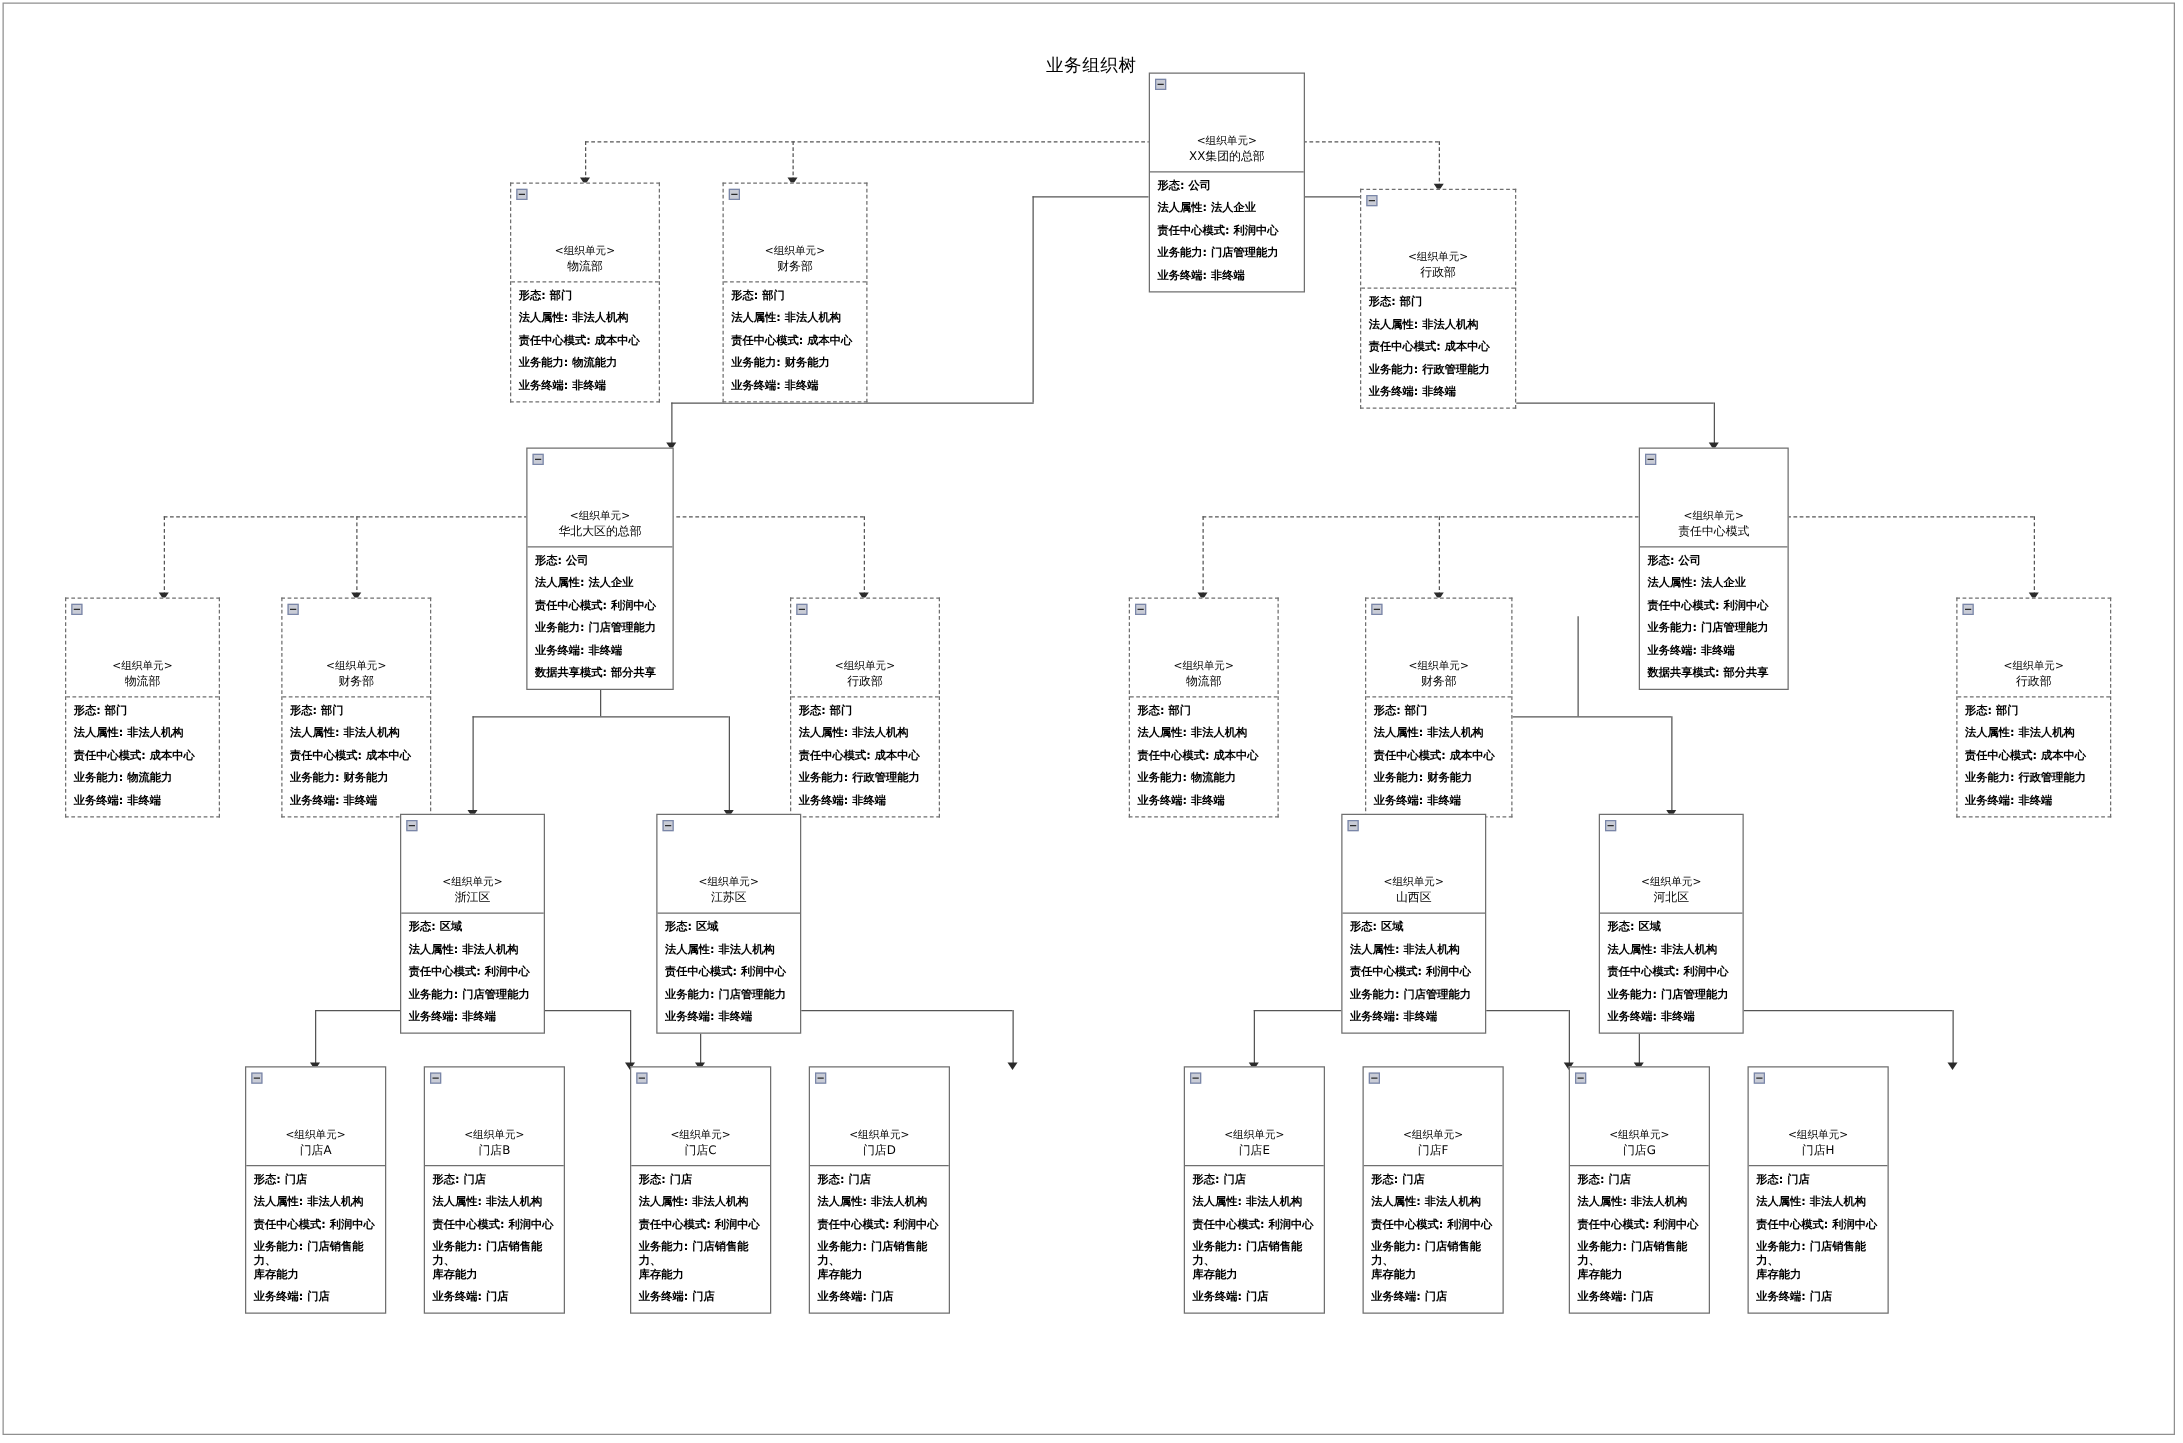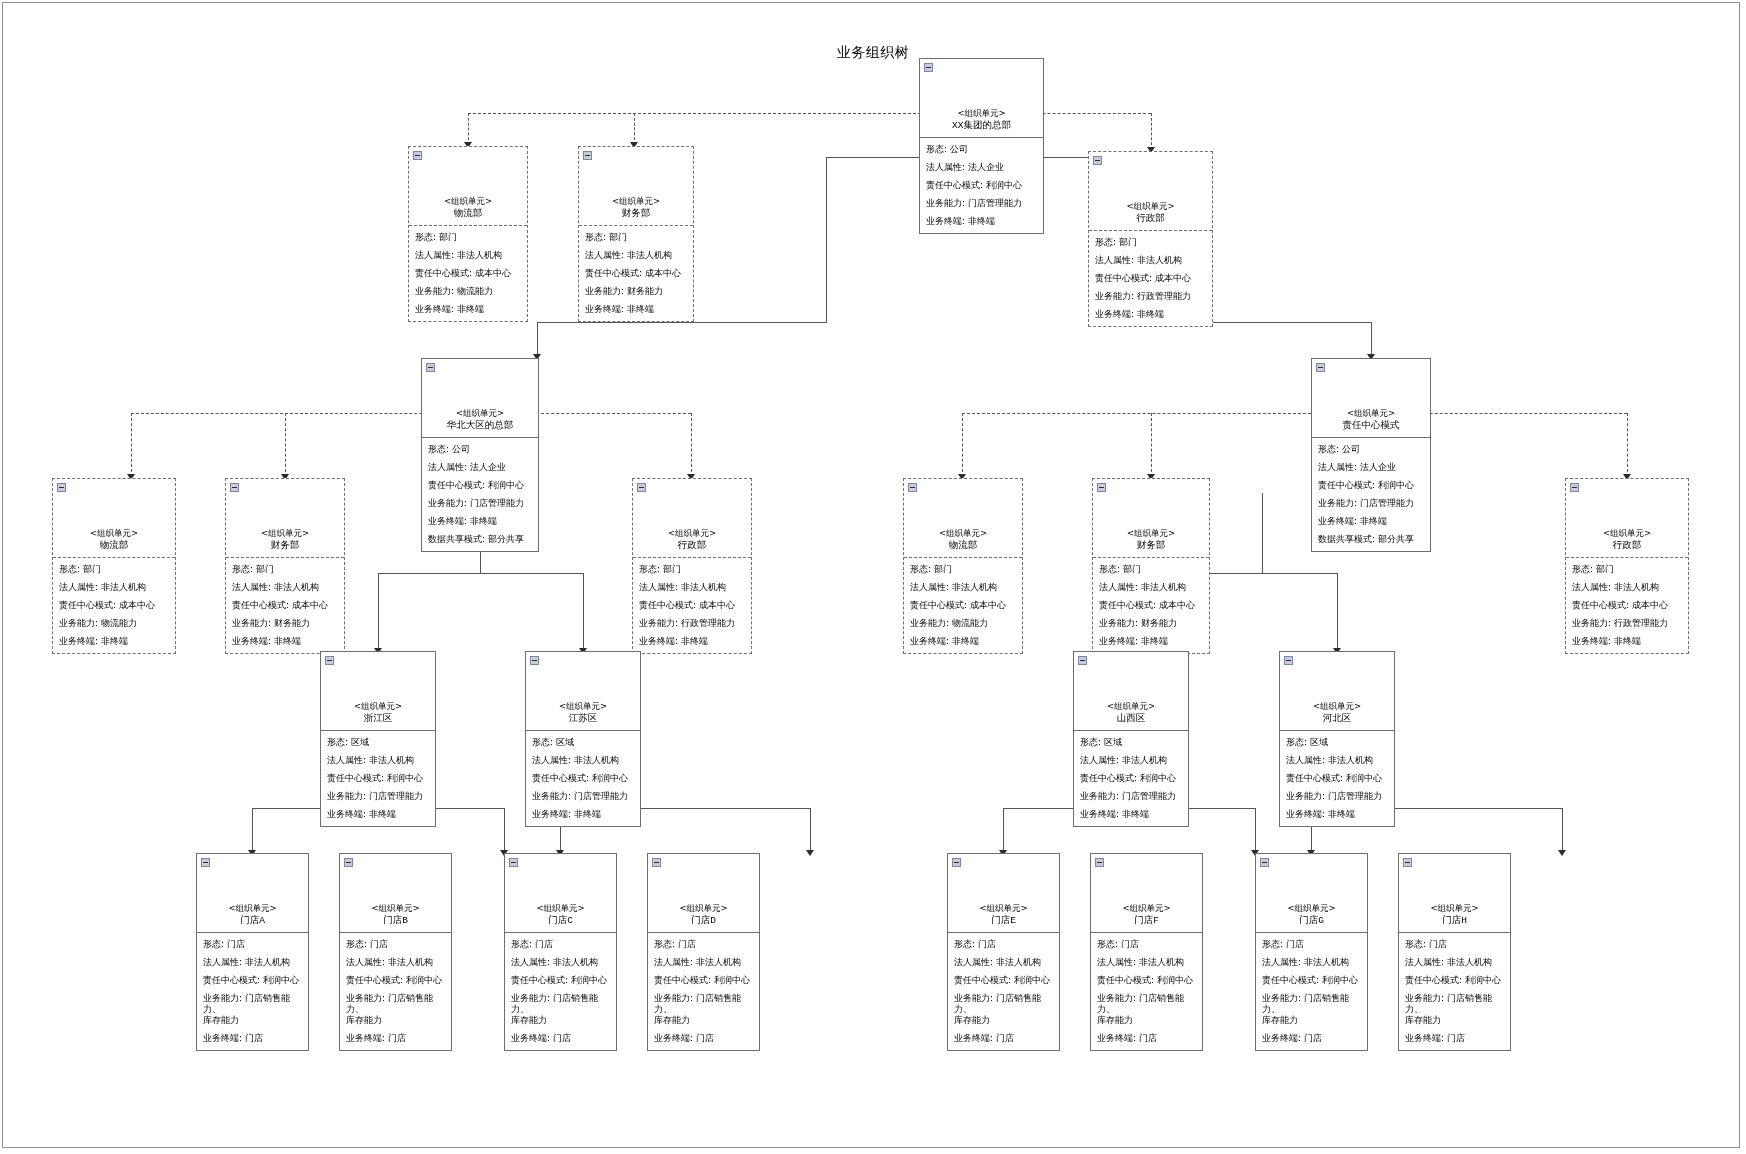--- a/index.html
+++ b/index.html
@@ -39,34 +39,35 @@
   }
   .node .hdr{
     position:relative;
     padding:5px 4px 6px 4px;
     text-align:center;
     line-height:11px;
     border-bottom:1px solid #6f6f6f;
   }
   .node.dashed .hdr{border-bottom:1px dashed #6f6f6f;}
   .node .hdr .stereo{font-size:8.5px;display:block;margin-top:44px;}
-  .node .hdr .name{font-size:9.5px;display:block;margin-top:1px;font-family:Liberation Mono, monospace;}
+  .node .hdr .name{font-size:9.5px;display:block;margin-top:1px;}
   .node .hdr .boxicon{
     position:absolute;left:4px;top:4px;
     width:9px;height:9px;
     border:1px solid #7a86a8;
     background:#c9ccd6;
     box-sizing:border-box;
   }
   .node .hdr .boxicon:after{
     content:"";position:absolute;left:1px;top:3px;
     width:5px;height:1px;background:#2b2b2b;
   }
   .node .body{
     padding:6px 5px 6px 6px;
+    font-weight:bold;
   }
   .node .attr{
     font-size:9px;
     line-height:11px;
     margin:0 0 7px 0;
     white-space:pre-line;
   }
   .node .attr:last-child{margin-bottom:0;}
 
   

